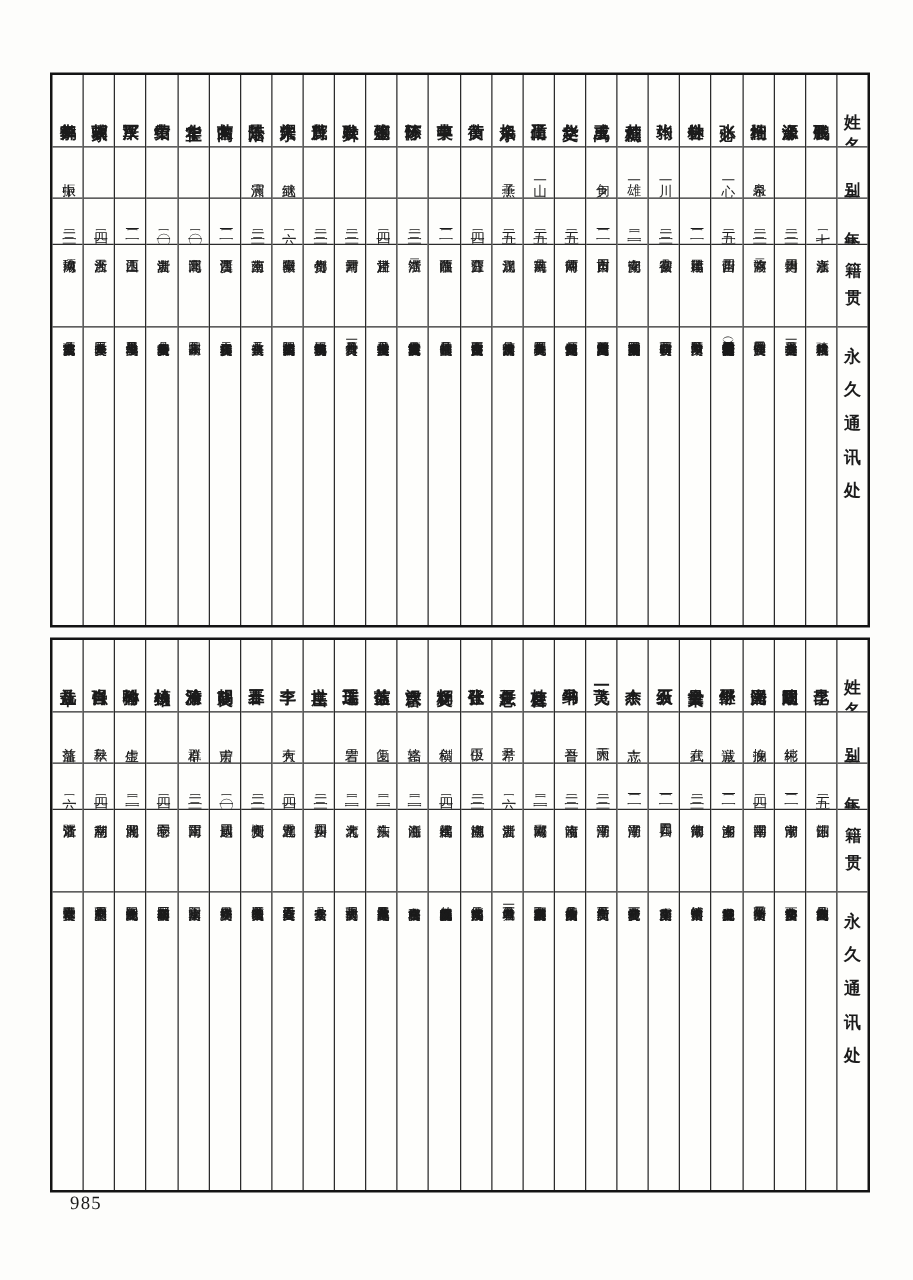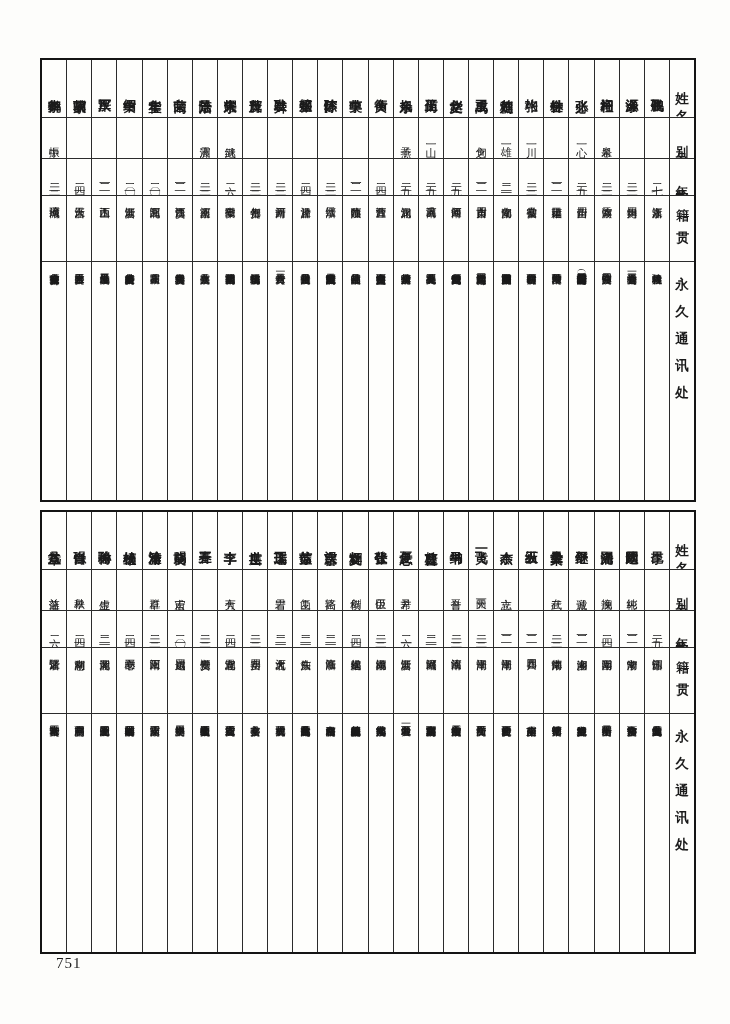--- a/index.html
+++ b/index.html
@@ -942,13 +942,13 @@
         <div class="cell r-native">
           <span class="vtext v-native">浙江诸暨</span>
         </div>
         <div class="cell r-address">
           <span class="vtext v-address">诸暨三都寿人堂转交</span>
         </div>
       </div>
     </div>
 </div>
 
-<div class="page-number">751</div>
+<div class="page-number">985</div>
 
 </body></html>

